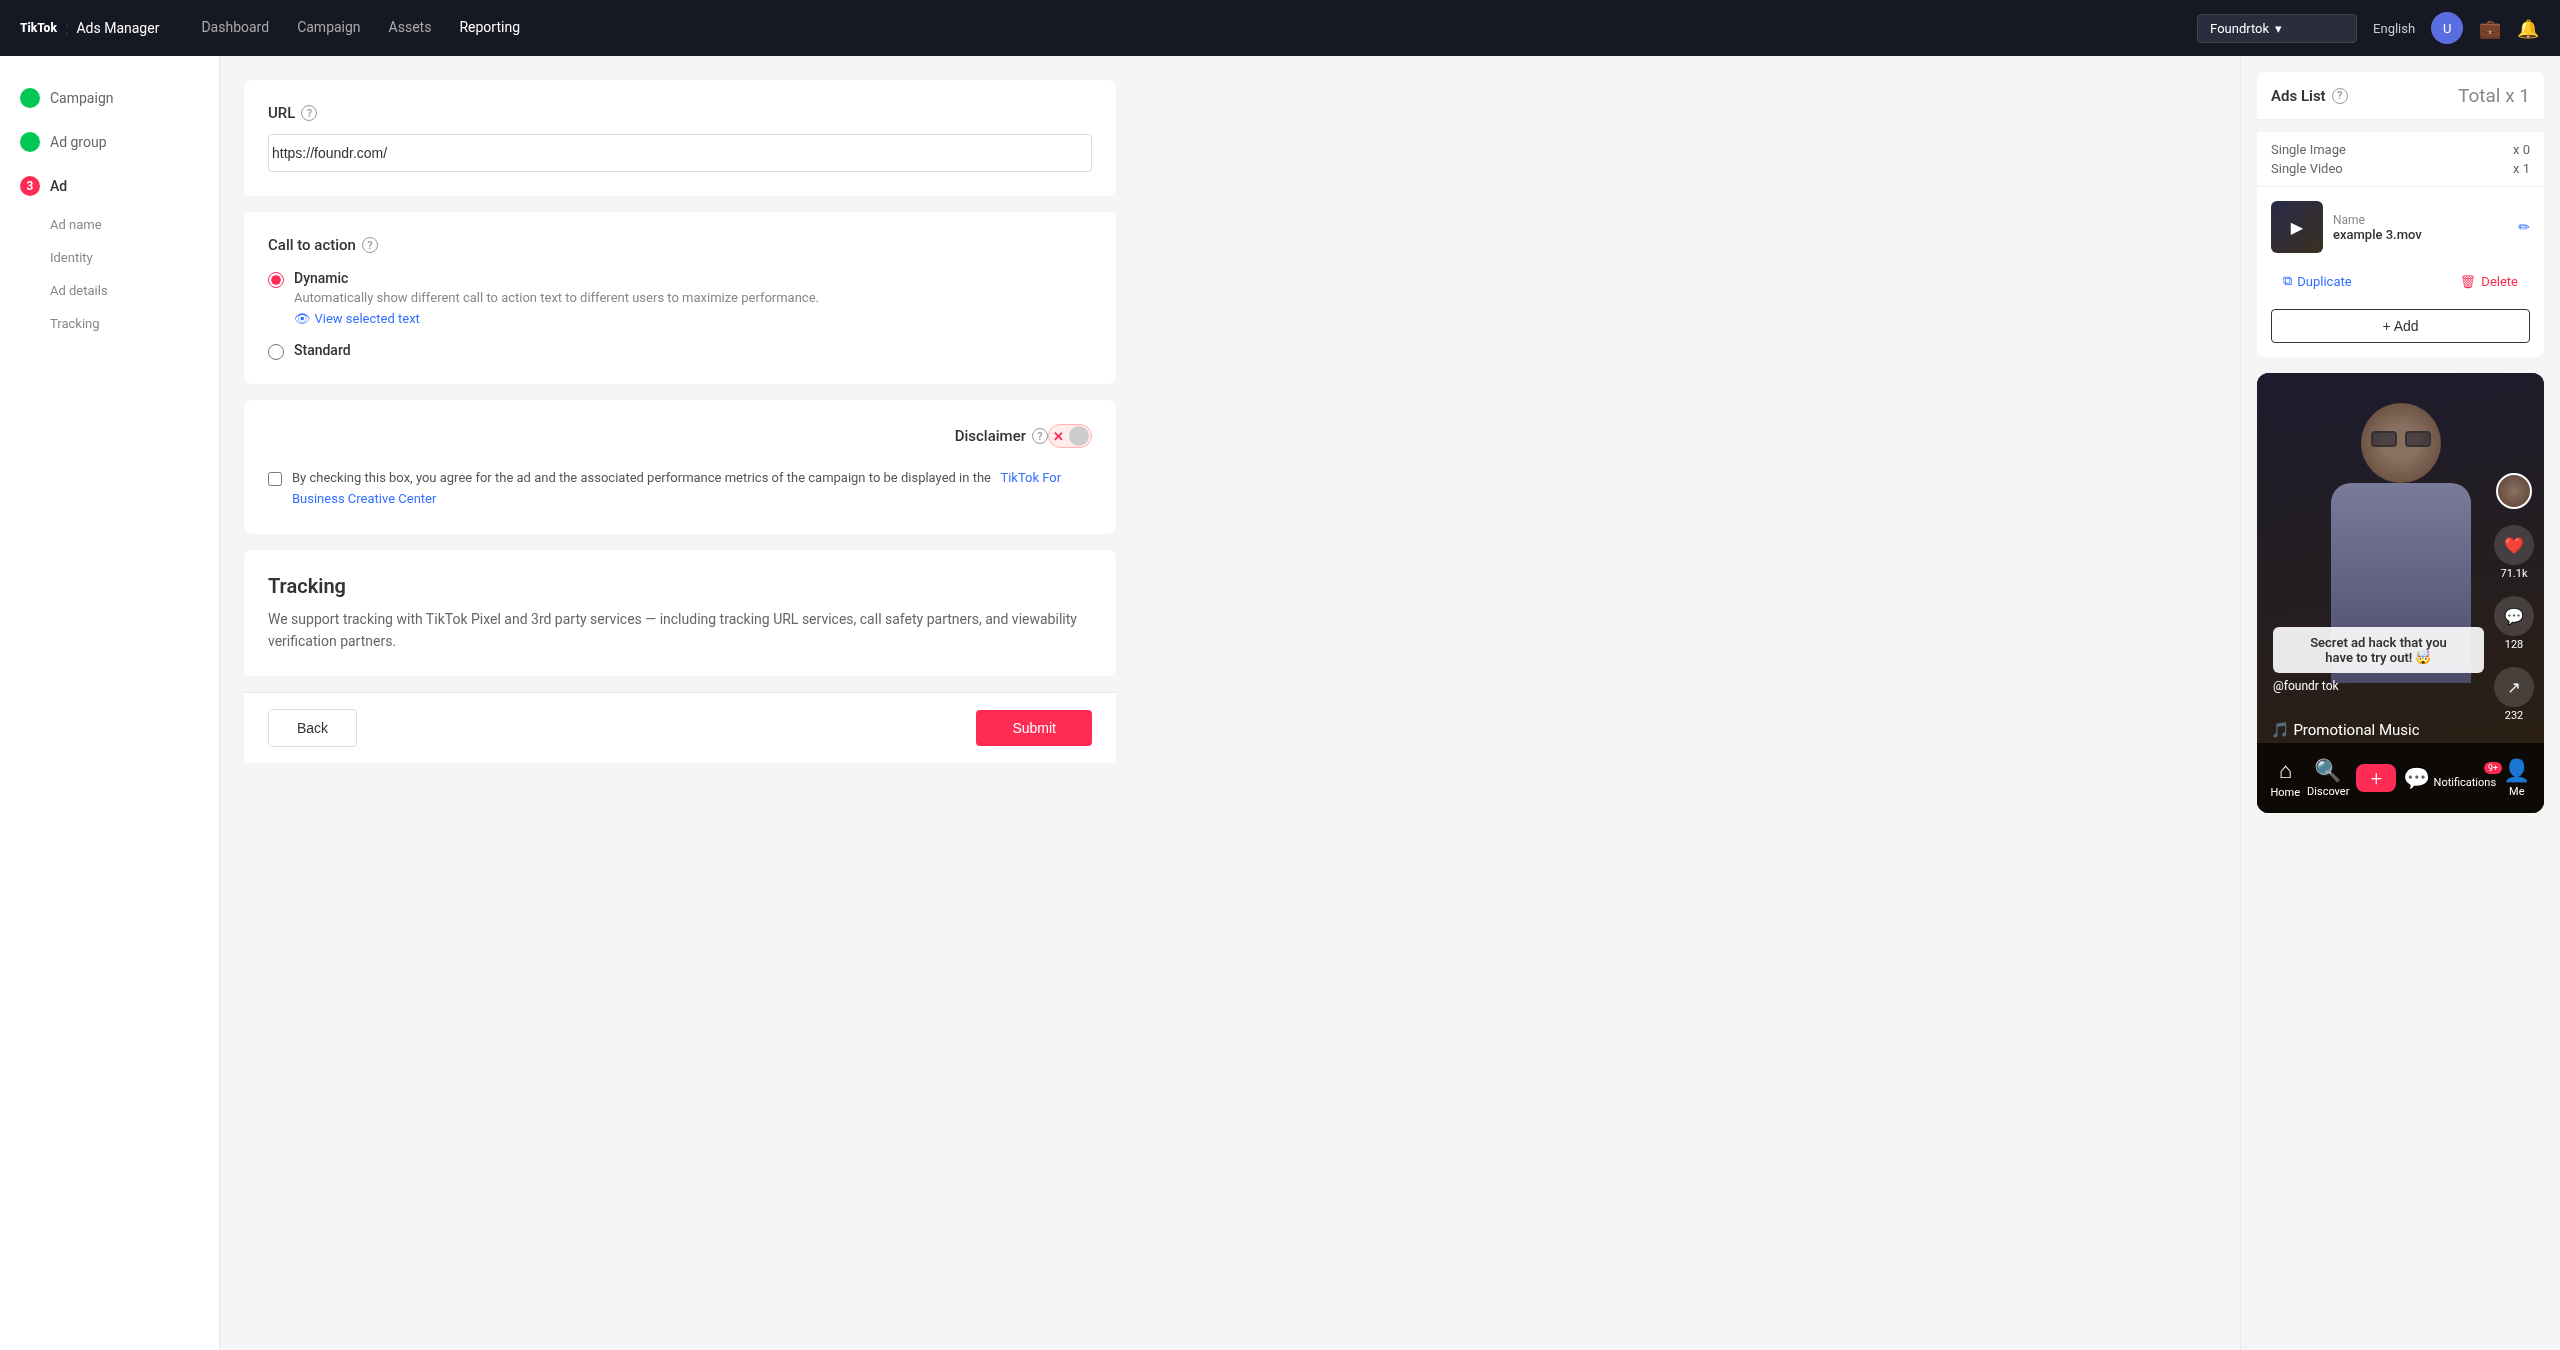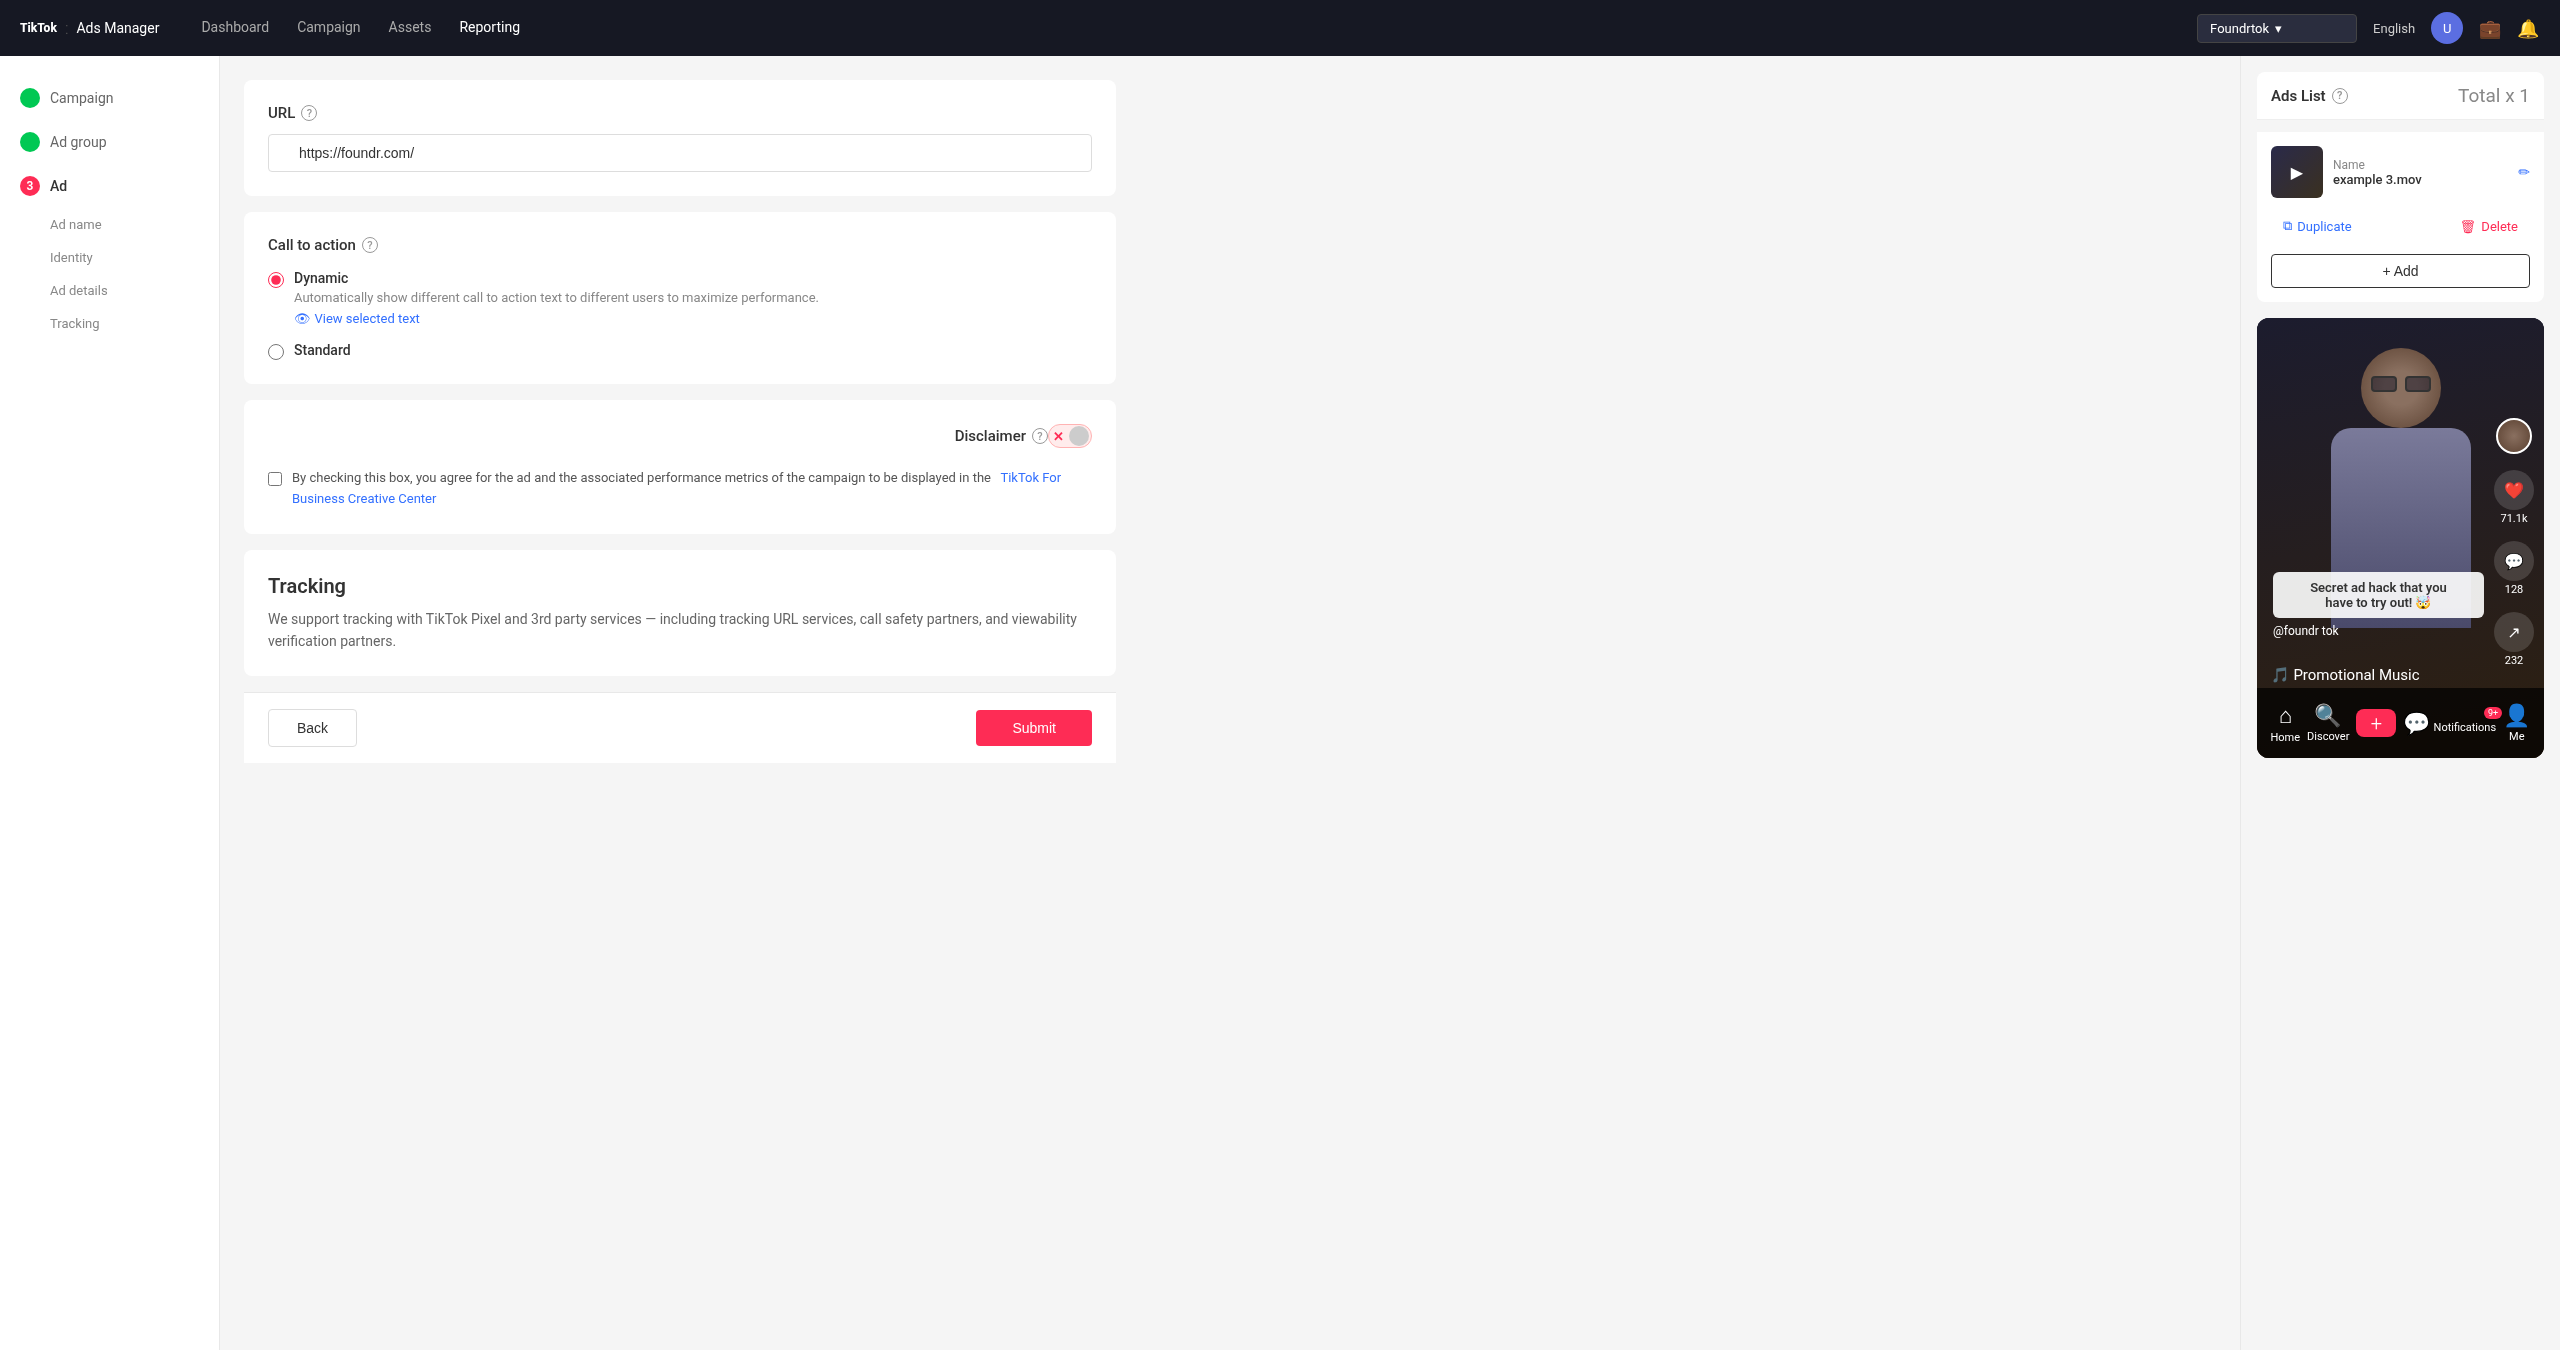--- a/index.html
+++ b/index.html
@@ -149,21 +149,21 @@
       align-items: center;
       justify-content: center;
       font-size: 11px;
       color: #999;
       cursor: pointer;
     }
     .url-input {
       width: 100%;
       border: 1px solid #ddd;
       border-radius: 4px;
-      padding: 10px 30px;
+      padding: 10px 3px;
       font-size: 14px;
       color: #333;
       outline: none;
     }
 
     
     .cta-label {
       font-size: 15px;
       font-weight: 500;
       color: #333;
@@ -652,20 +652,30 @@
   <aside class="right-panel">
 
     <div>
       <div class="ads-list-header">
         <div class="ads-list-title">
           <span>Ads List</span>
           <span class="help-icon">?</span>
         </div>
         <span class="total-badge">Total x 1</span>
       </div>
+      <div class="ads-list-stats">
+        <div class="stat-row">
+          <span>Single Image</span>
+          <span>x 0</span>
+        </div>
+        <div class="stat-row">
+          <span>Single Video</span>
+          <span>x 1</span>
+        </div>
+      </div>
       <div class="ad-item">
         <div class="ad-item-row">
           <div class="ad-thumb">
             <div class="play-btn-small">▶</div>
           </div>
           <div class="ad-name-section">
             <div class="ad-name-label">Name</div>
             <div class="ad-name-value">example 3.mov</div>
           </div>
           <span class="edit-icon">✏</span>

